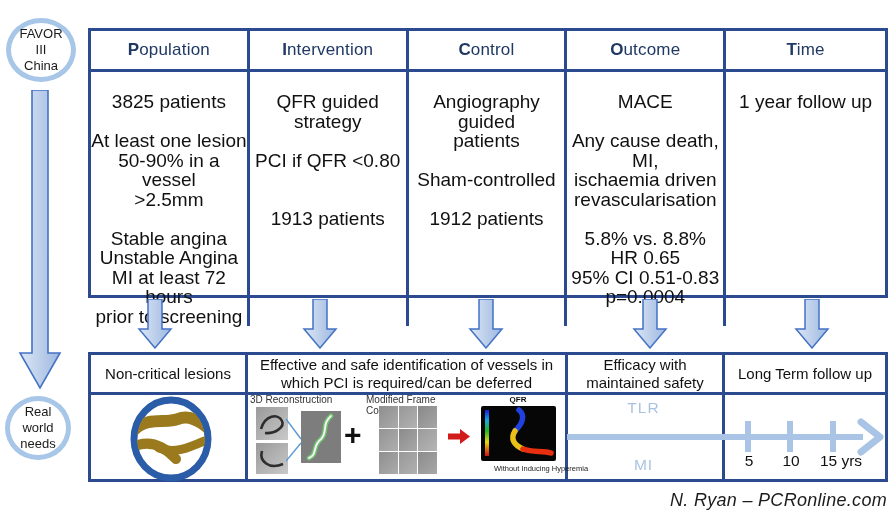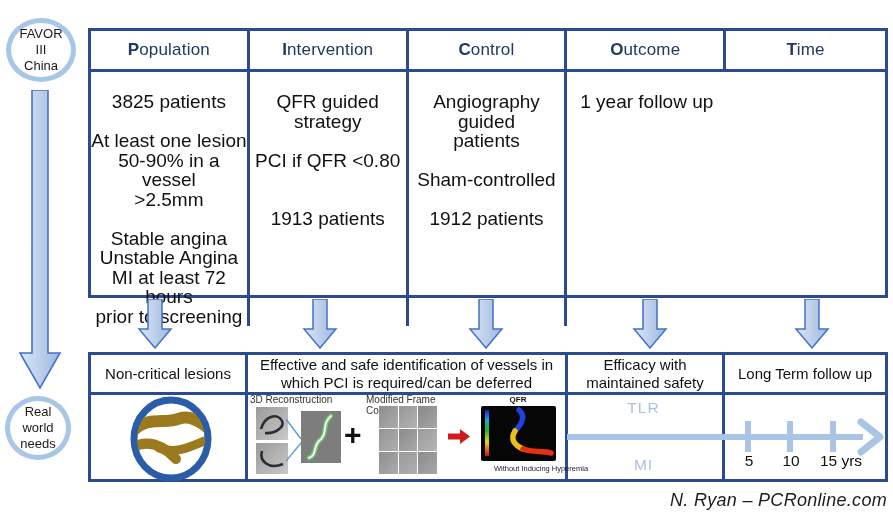--- a/index.html
+++ b/index.html
@@ -168,20 +168,32 @@
       <div class="line">1913 patients</div>
     </div>
     <div class="bcell">
       <div class="line">Angiography guided</div>
       <div class="line">patients</div>
       <div class="line"></div>
       <div class="line">Sham-controlled</div>
       <div class="line"></div>
       <div class="line">1912 patients</div>
     </div>
+    <div class="bcell">
+      <div class="line">MACE</div>
+      <div class="line"></div>
+      <div class="line">Any cause death, MI,</div>
+      <div class="line">ischaemia driven</div>
+      <div class="line">revascularisation</div>
+      <div class="line"></div>
+      <div class="line">5.8% vs. 8.8%</div>
+      <div class="line">HR 0.65</div>
+      <div class="line">95% CI 0.51-0.83</div>
+      <div class="line">p=0.0004</div>
+    </div>
     <div class="bcell last">
       <div class="line">1 year follow up</div>
     </div>
   </div>
 
   <svg class="darrow" style="left:137px" viewBox="0 0 36 50">
       <path d="M11,0 H25 V30 H34 L18,49 L2,30 H11 Z" fill="url(#agrad)" stroke="#4472c4" stroke-width="1.5"></path>
     </svg>
   <svg class="darrow" style="left:302px" viewBox="0 0 36 50">
       <path d="M11,0 H25 V30 H34 L18,49 L2,30 H11 Z" fill="url(#agrad)" stroke="#4472c4" stroke-width="1.5"></path>

